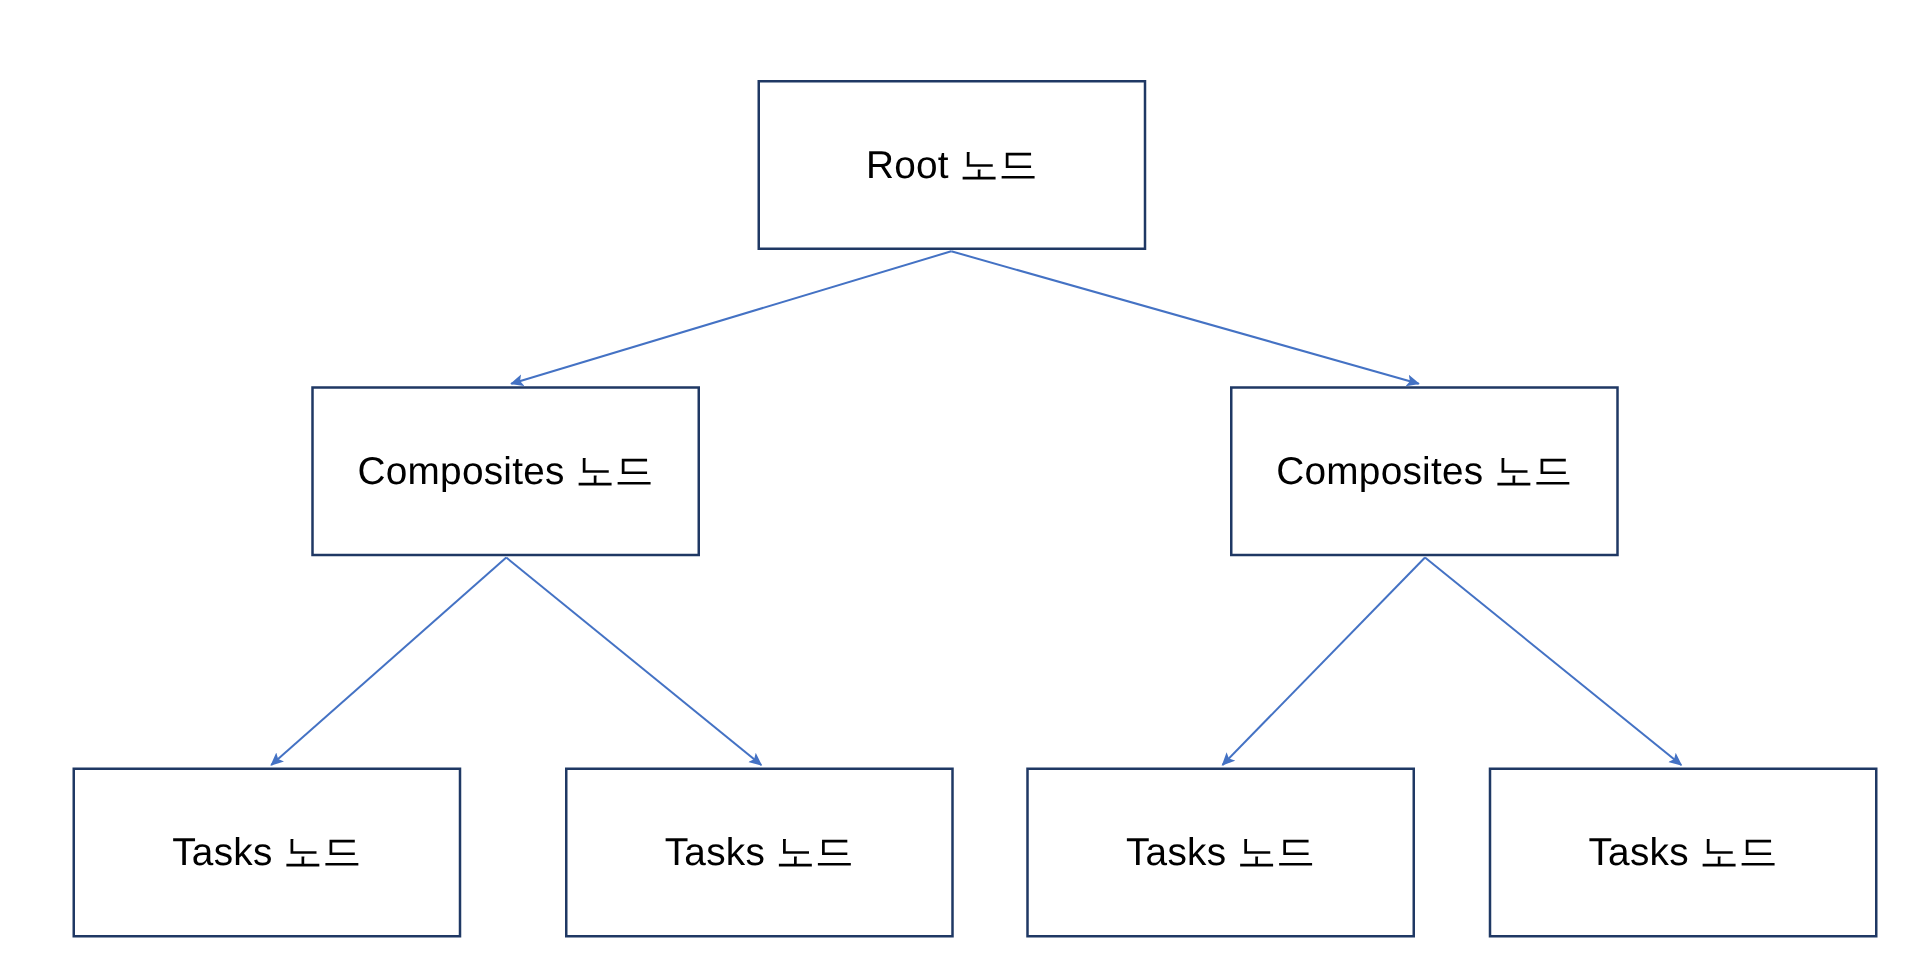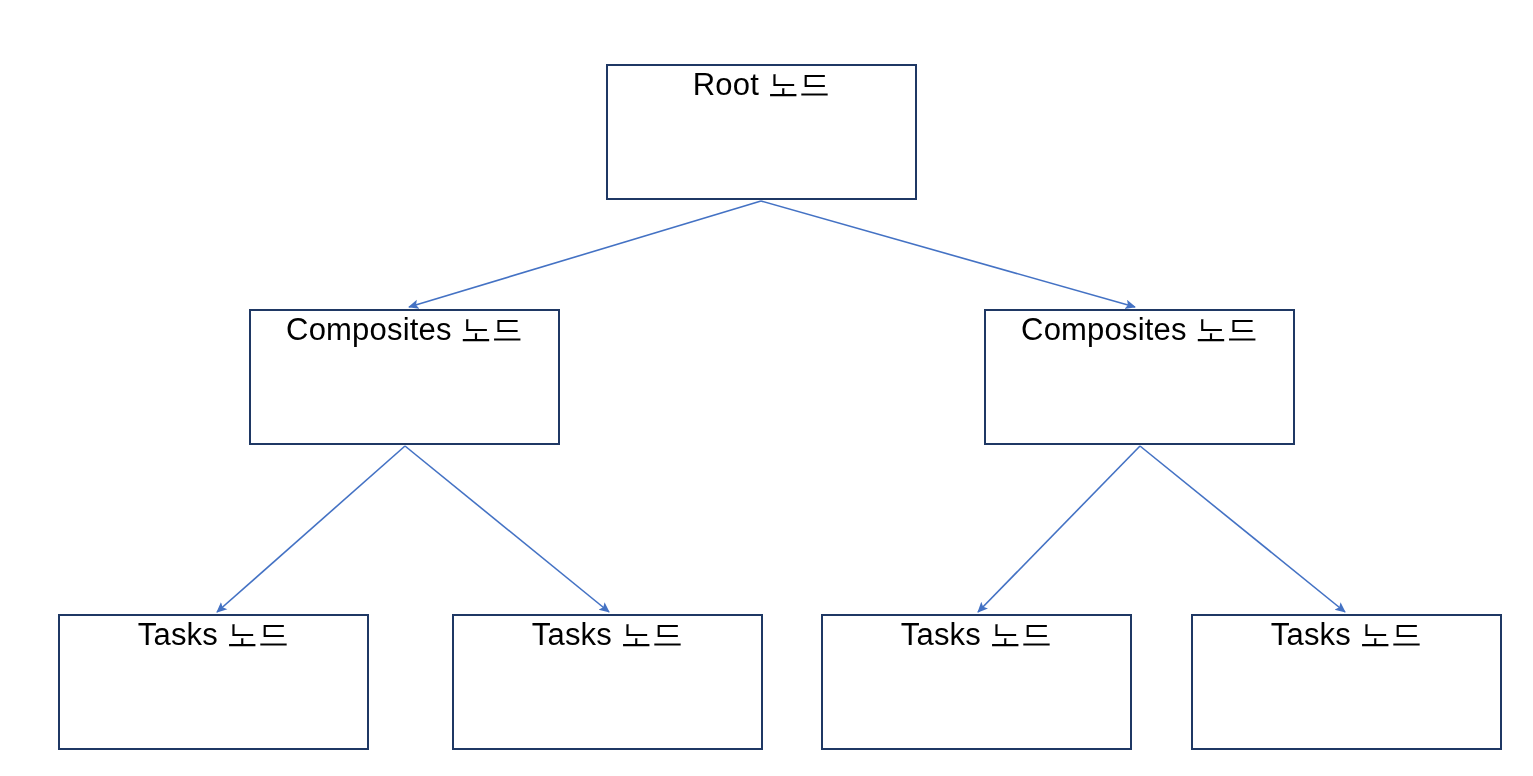--- a/index.html
+++ b/index.html
@@ -25,21 +25,21 @@
     width: 1533px;
     height: 776px;
     pointer-events: none;
   }
   .node {
     position: absolute;
     box-sizing: border-box;
     background: #ffffff;
     border: 2px solid #1F3864;
     display: flex;
-    align-items: flex-start;
+    align-items: center;
     justify-content: center;
   }
   .node-label {
     font-family: "Liberation Sans", sans-serif;
     font-size: 31px;
     line-height: 1.2;
     color: #000000;
     white-space: nowrap;
     letter-spacing: 0.2px;
   }

